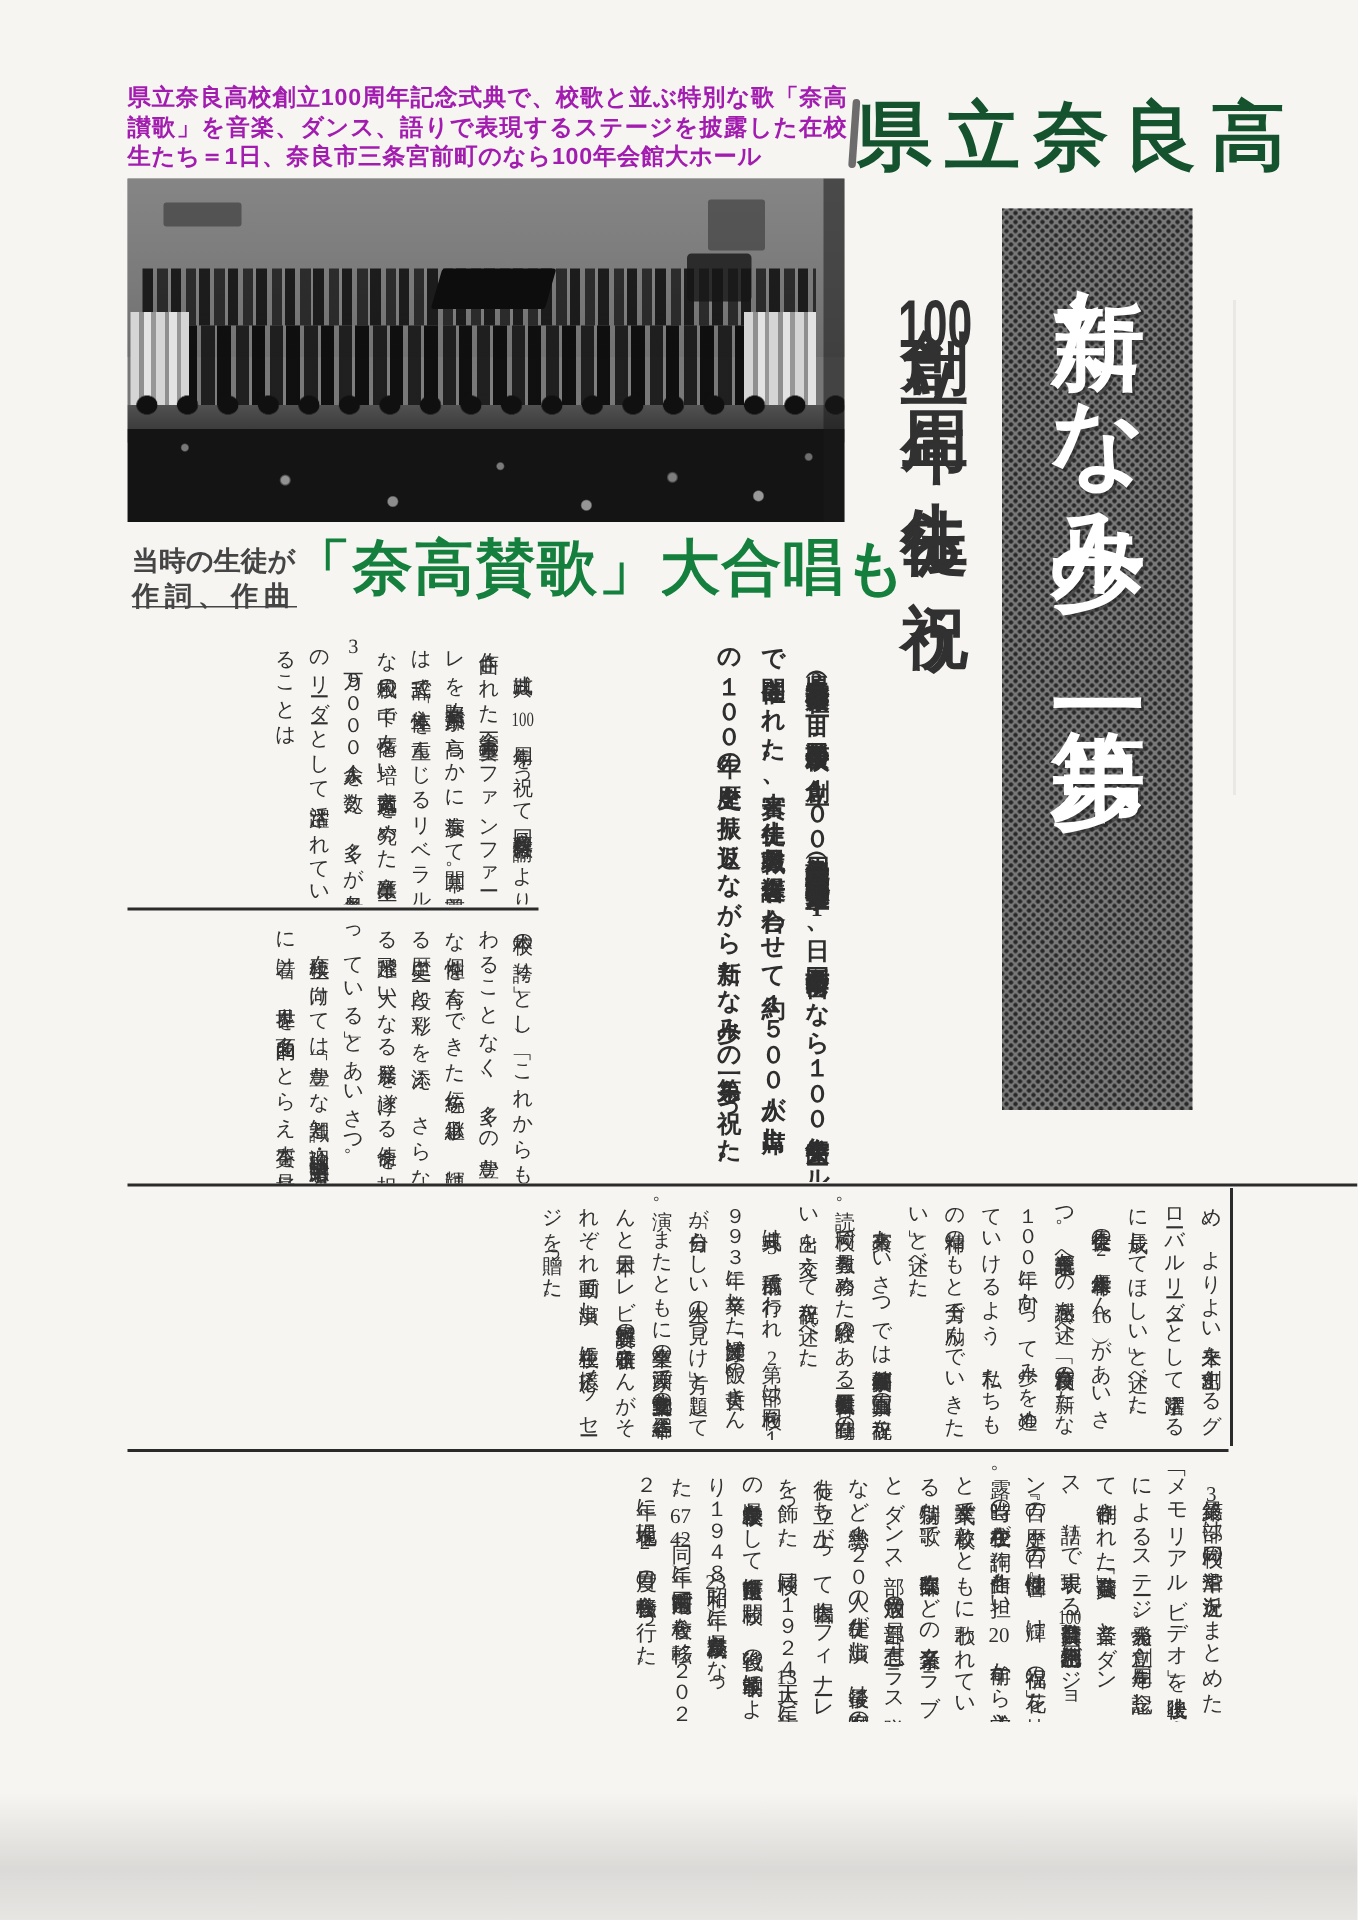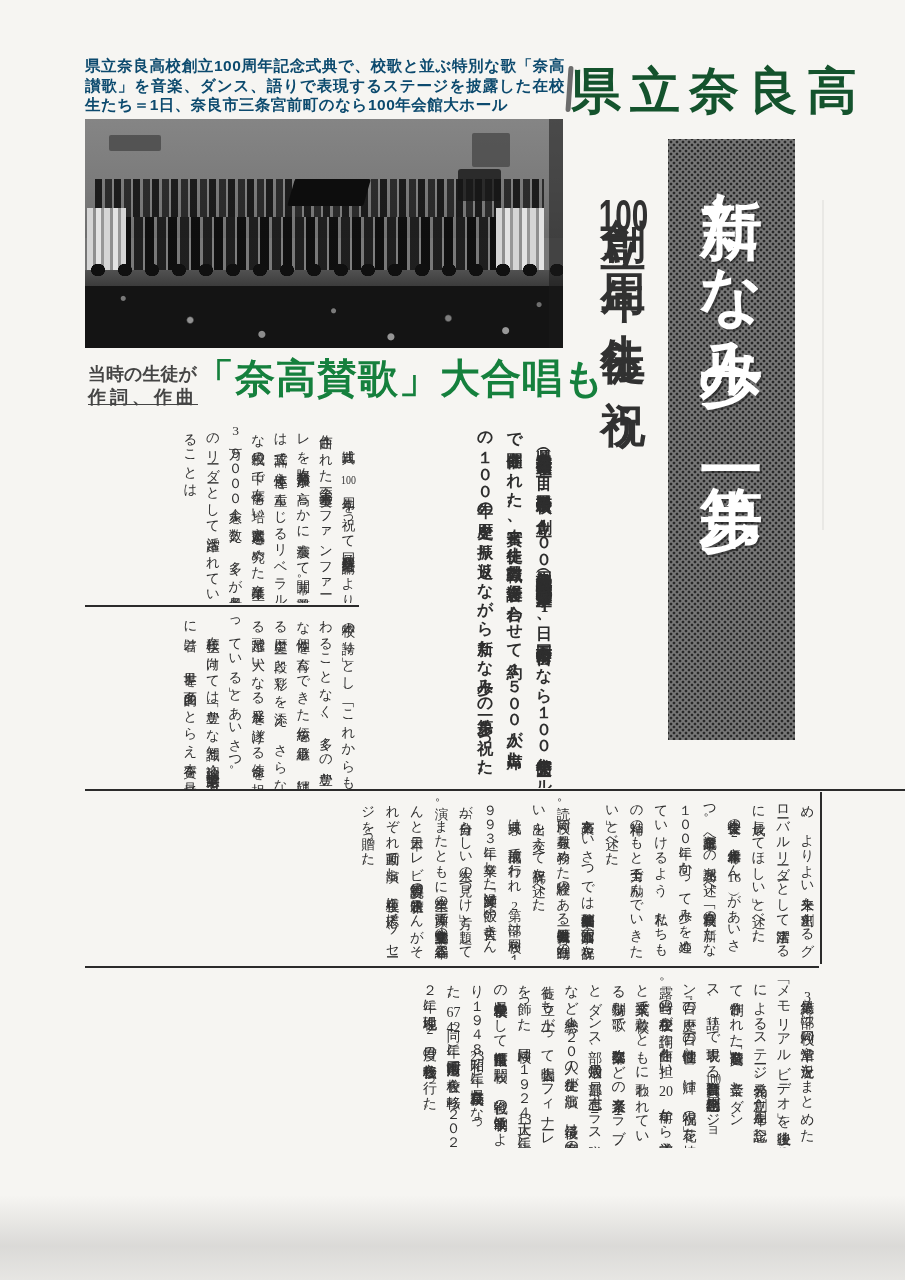--- a/index.html
+++ b/index.html
@@ -9,21 +9,21 @@
     font-family:"Liberation Serif","DejaVu Serif",serif;
     color:#343434;
   }
   .abs{position:absolute;}
 
   
   .caption{
     left:85px;top:56px;width:480px;
     font-family:"Liberation Sans","DejaVu Sans",sans-serif;
     font-size:15.5px;line-height:19.5px;font-weight:600;
-    color:#0c4a6e;letter-spacing:.5px;text-align:justify;
+    color:#a21caf;letter-spacing:.5px;text-align:justify;
   }
   .scan-artifact{
     left:567px;top:66px;width:5px;height:46px;background:#4a4a4a;
     border-radius:3px;transform:rotate(4deg);opacity:.8;
   }
 
   
   .headline{
     left:571px;top:58px;margin:0;white-space:nowrap;
     font-family:"Liberation Sans","DejaVu Sans",sans-serif;

